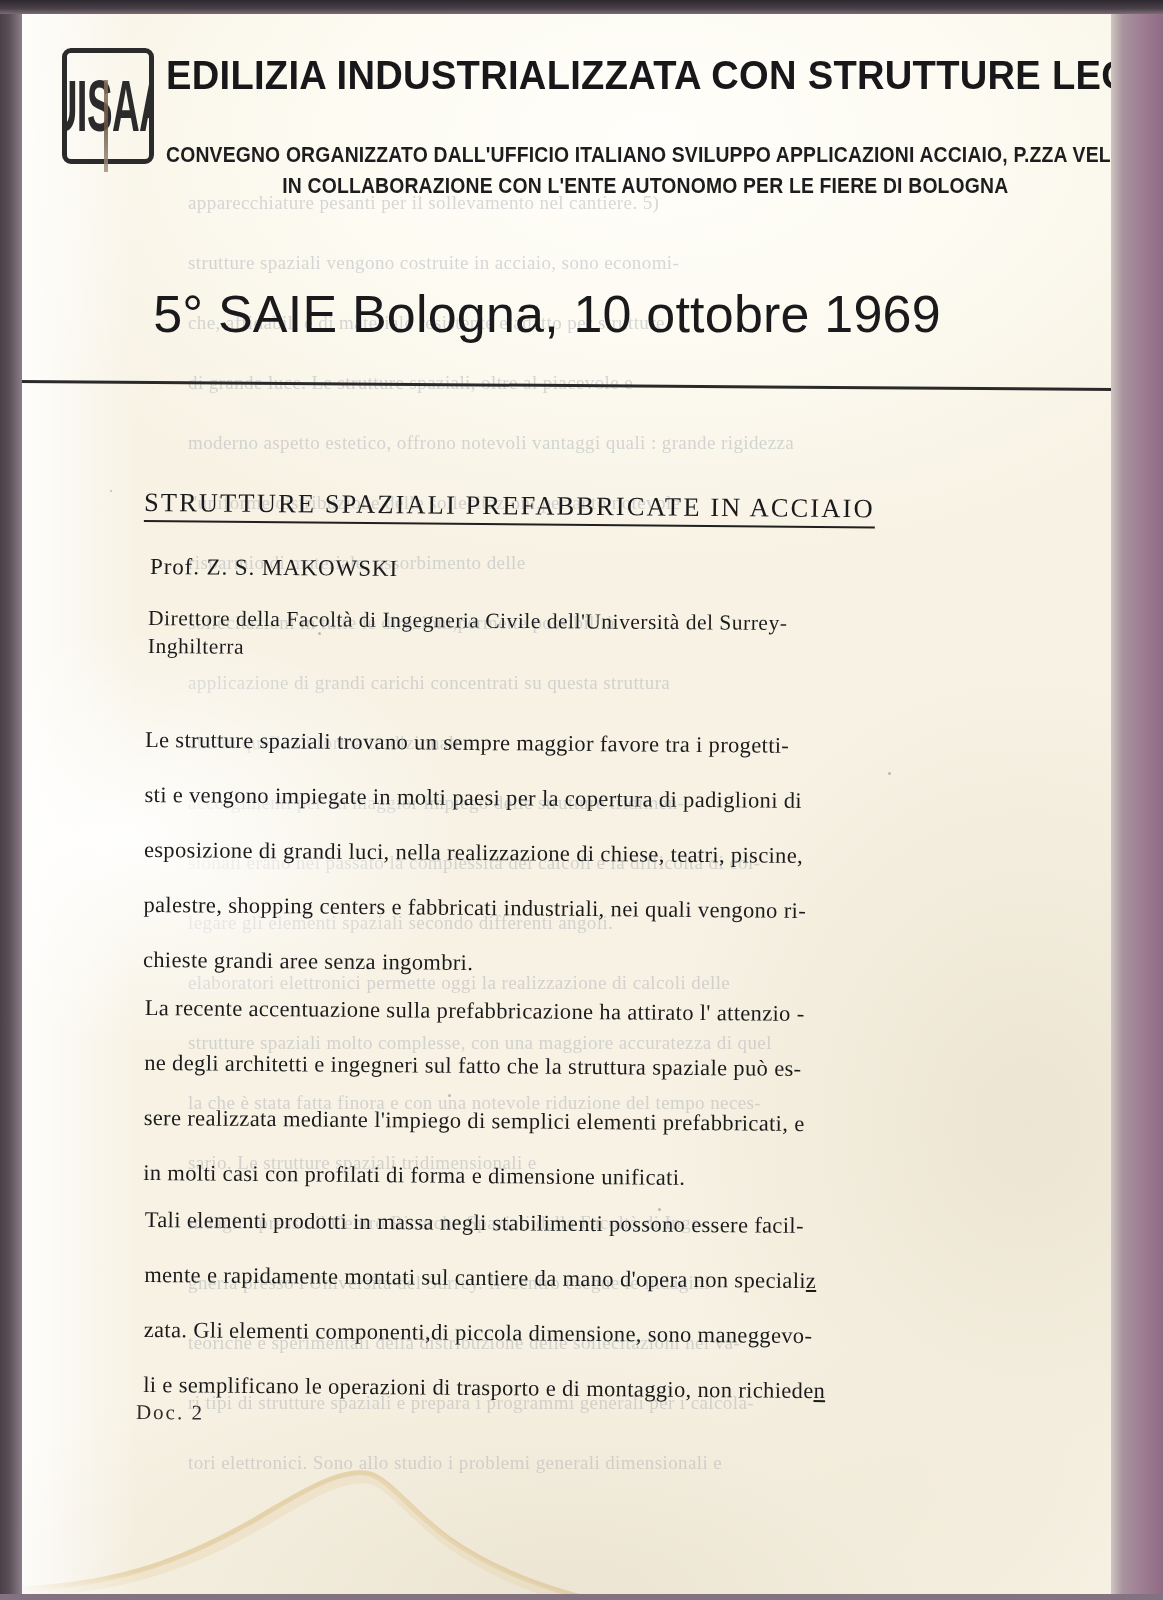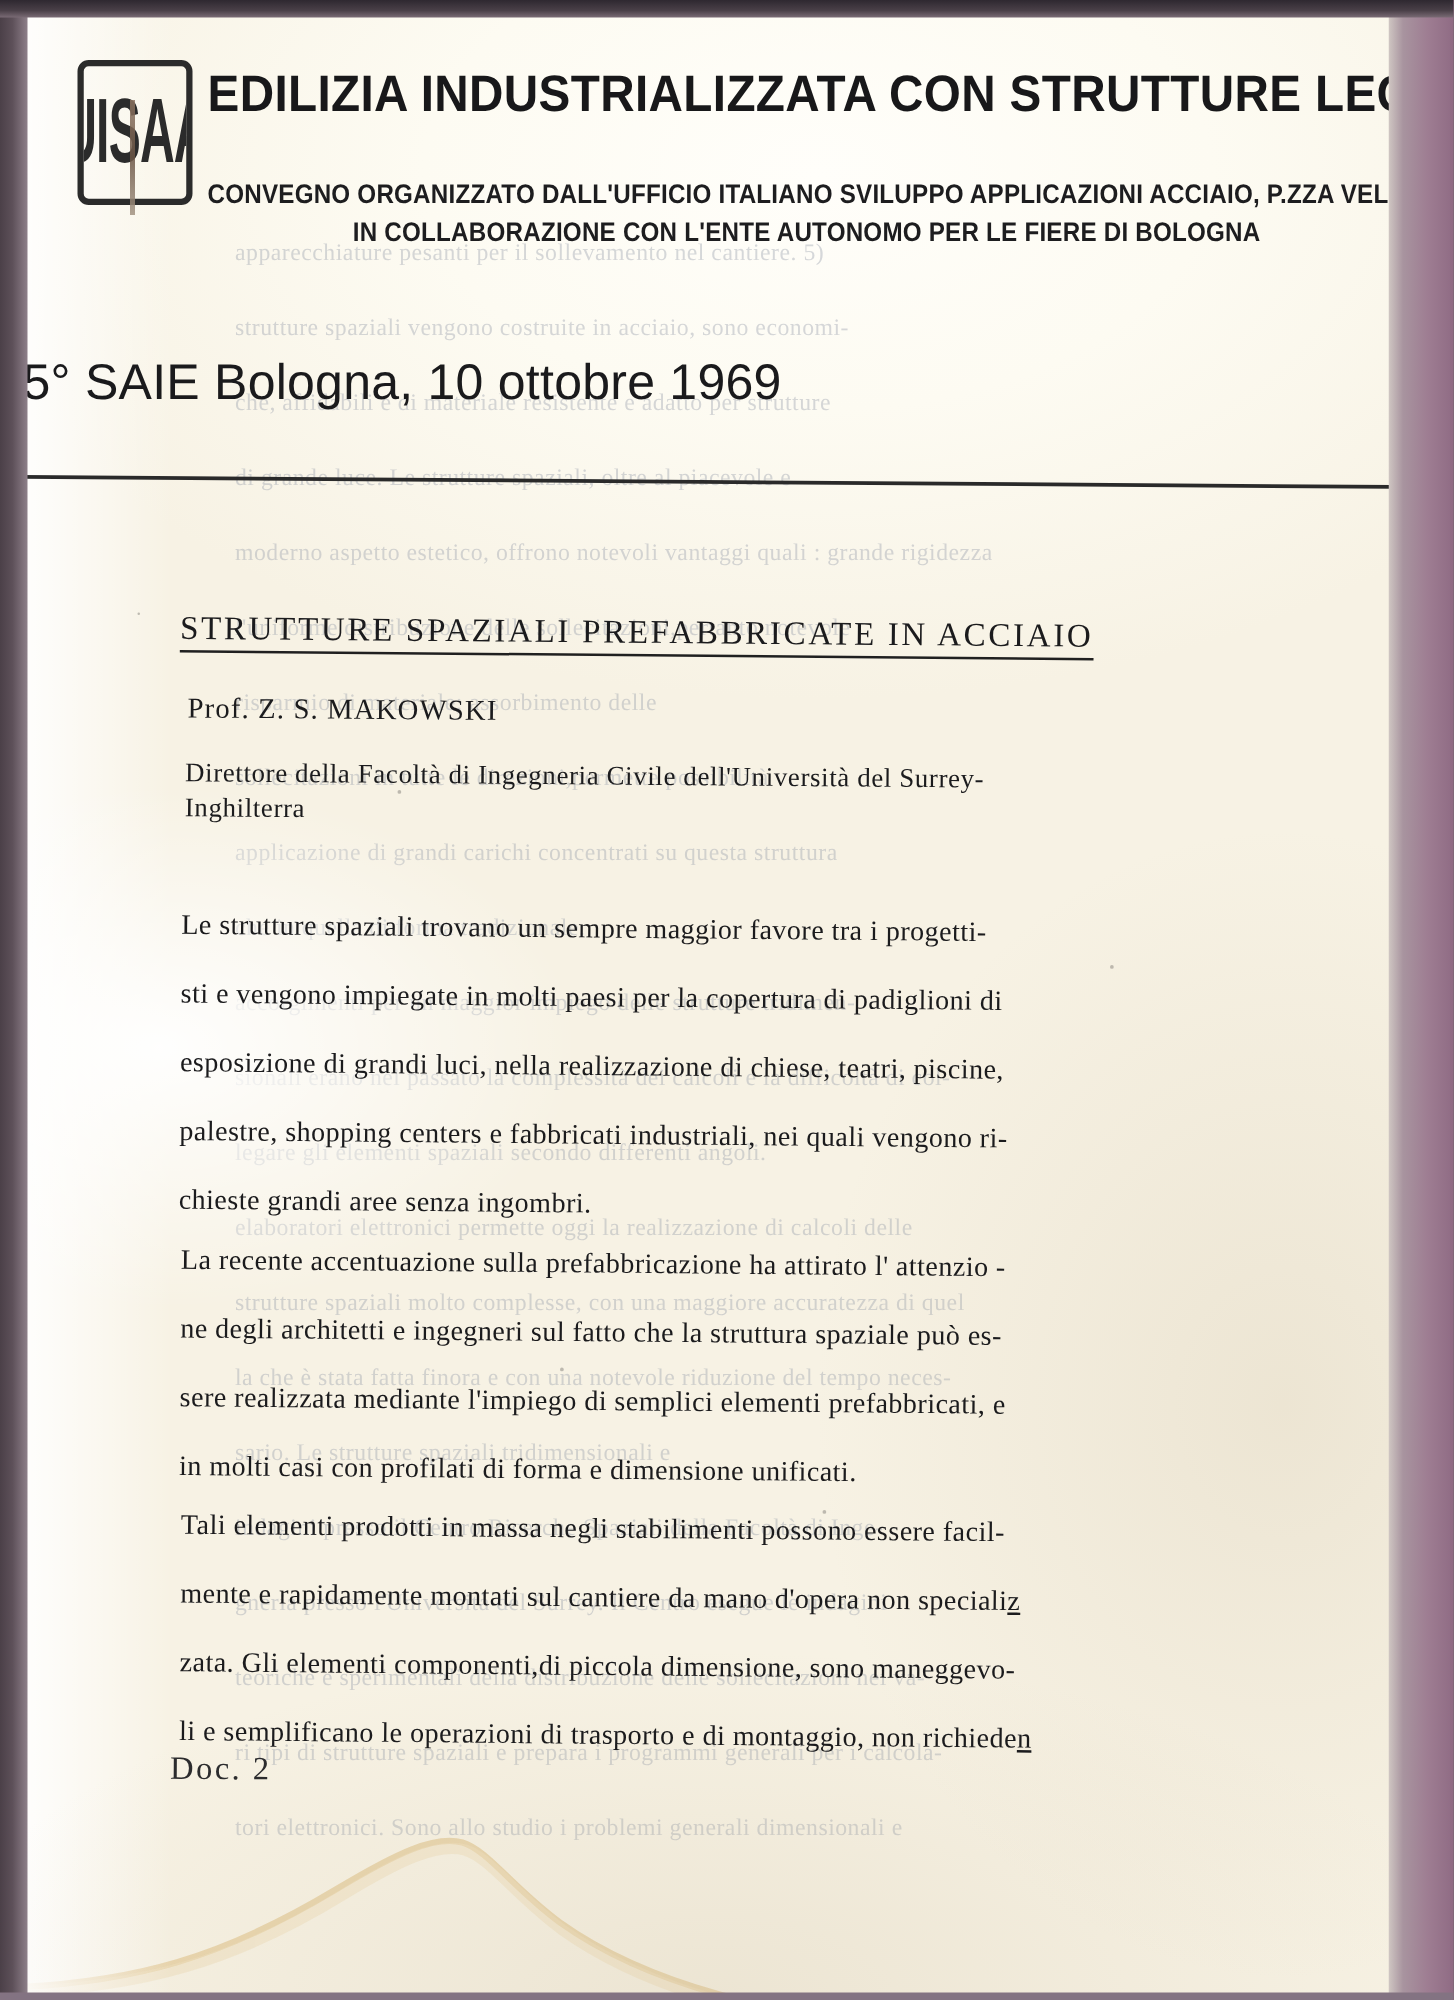--- a/index.html
+++ b/index.html
@@ -187,24 +187,24 @@
     transform-origin: left center;
   }
   .h-sub .l1 { display: block; text-align: left; white-space: nowrap; }
   .h-sub .l2 { display: block; text-align: right; white-space: nowrap; padding-right: 4px; }
 
   .h-event {
     position: absolute;
     left: 0;
     top: 272px;
     width: 1058px;
-    text-align: left;
+    text-align: center;
     font-family: "Liberation Sans", sans-serif;
     font-weight: 400;
-    font-size: 40px;
+    font-size: 52px;
     color: #1a1a1c;
     letter-spacing: .2px;
     white-space: nowrap;
   }
 
   .rule {
     position: absolute;
     left: -4px;
     top: 368px;
     width: 1104px;
@@ -276,21 +276,21 @@
   .para span u { text-decoration: underline; text-underline-offset: 2px; }
 
   #p1 { top: 700px; }
   #p2 { top: 968px; }
   #p3 { top: 1180px; }
 
   .footer {
     position: absolute;
     left: 118px;
     top: 1388px;
-    font-size: 26px;
+    font-size: 21px;
     letter-spacing: 2px;
     color: #2c2c2e;
     z-index: 9;
     transform: rotate(0.4deg);
     transform-origin: left center;
   }
 
   
   .speck { position: absolute; background: #8e8a84; border-radius: 50%; z-index: 9; opacity:.55; }
 </style>

